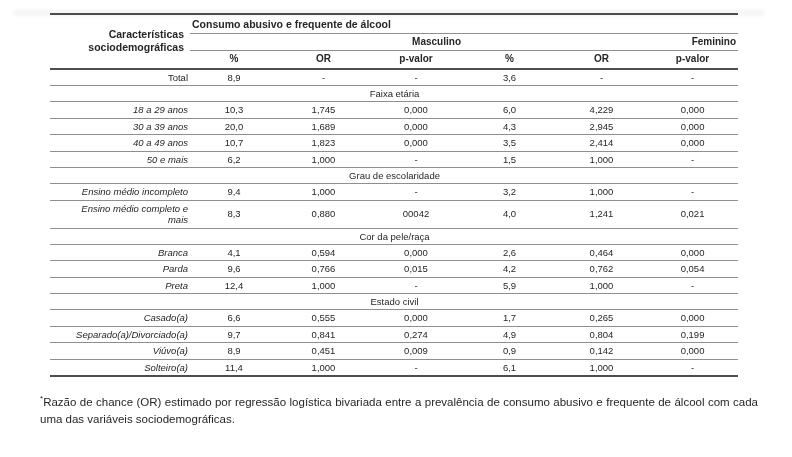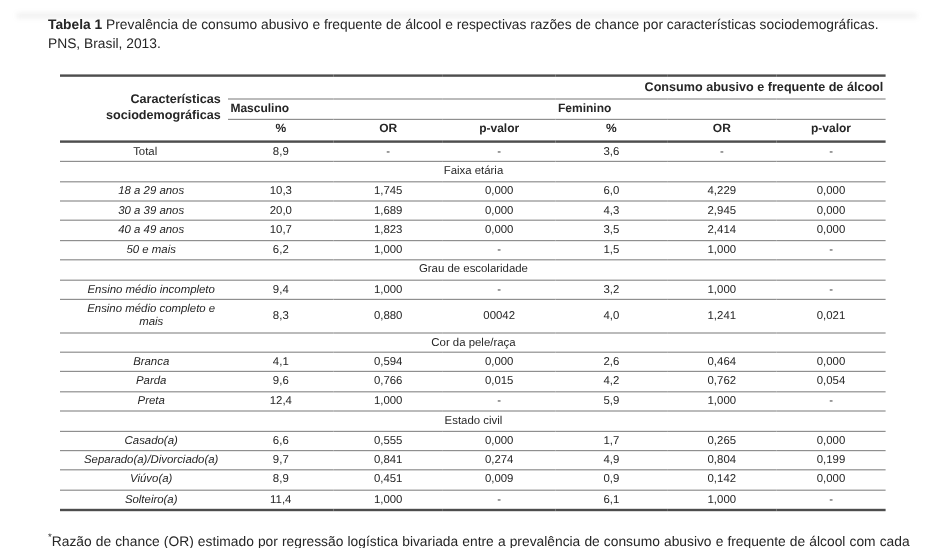--- a/index.html
+++ b/index.html
@@ -50,57 +50,56 @@
   .stat-table thead th { font-weight: bold; }
   th.col1-head {
     font-size: 10.5px;
     text-align: right;
     line-height: 1.25;
     border-bottom: 2px solid #4d4d4d;
     padding: 1px 6px;
   }
   th.span-head {
     font-size: 10.5px;
-    text-align: right;
+    text-align: left;
     border-bottom: 1px solid #8f8f8f;
     padding-top: 3px;
   }
   th.group-head {
     font-size: 10px;
-    text-align: left;
+    text-align: right;
     border-bottom: 1px solid #8f8f8f;
   }
   th.sub-head {
     font-size: 10px;
     text-align: center;
     border-bottom: 2px solid #4d4d4d;
     padding-bottom: 3px;
   }
   .stat-table tbody td { border-bottom: 1px solid #8f8f8f; }
-  td.row-label { text-align: center; padding-left: 4px; }
+  td.row-label { text-align: right; padding-left: 4px; }
   td.row-label.indent { padding-left: 14px; font-style: italic; }
   td.section-label { text-align: center; padding-left: 3px; }
   td.num { text-align: center; }
   .footnote {
     width: 718px;
     margin-top: 16px;
     font-size: 11.5px;
     line-height: 1.45;
     text-align: justify;
     color: #262626;
   }
   .footnote sup { font-size: 8px; vertical-align: super; }
 </style>
 </head>
 <body>
 
 <div class="page">
   <div class="scan-artifact"></div>
 
-  <p class="caption"><b>Tabela 1</b> <span>Prevalência de consumo abusivo e frequente de álcool e respectivas razões de chance por características sociodemográficas. PNS, Brasil, 2013.</span></p>
 
   <table class="stat-table">
     <colgroup>
       <col style="width:140px">
       <col style="width:88px">
       <col style="width:91px">
       <col style="width:94px">
       <col style="width:93px">
       <col style="width:91px">
       <col style="width:91px">

